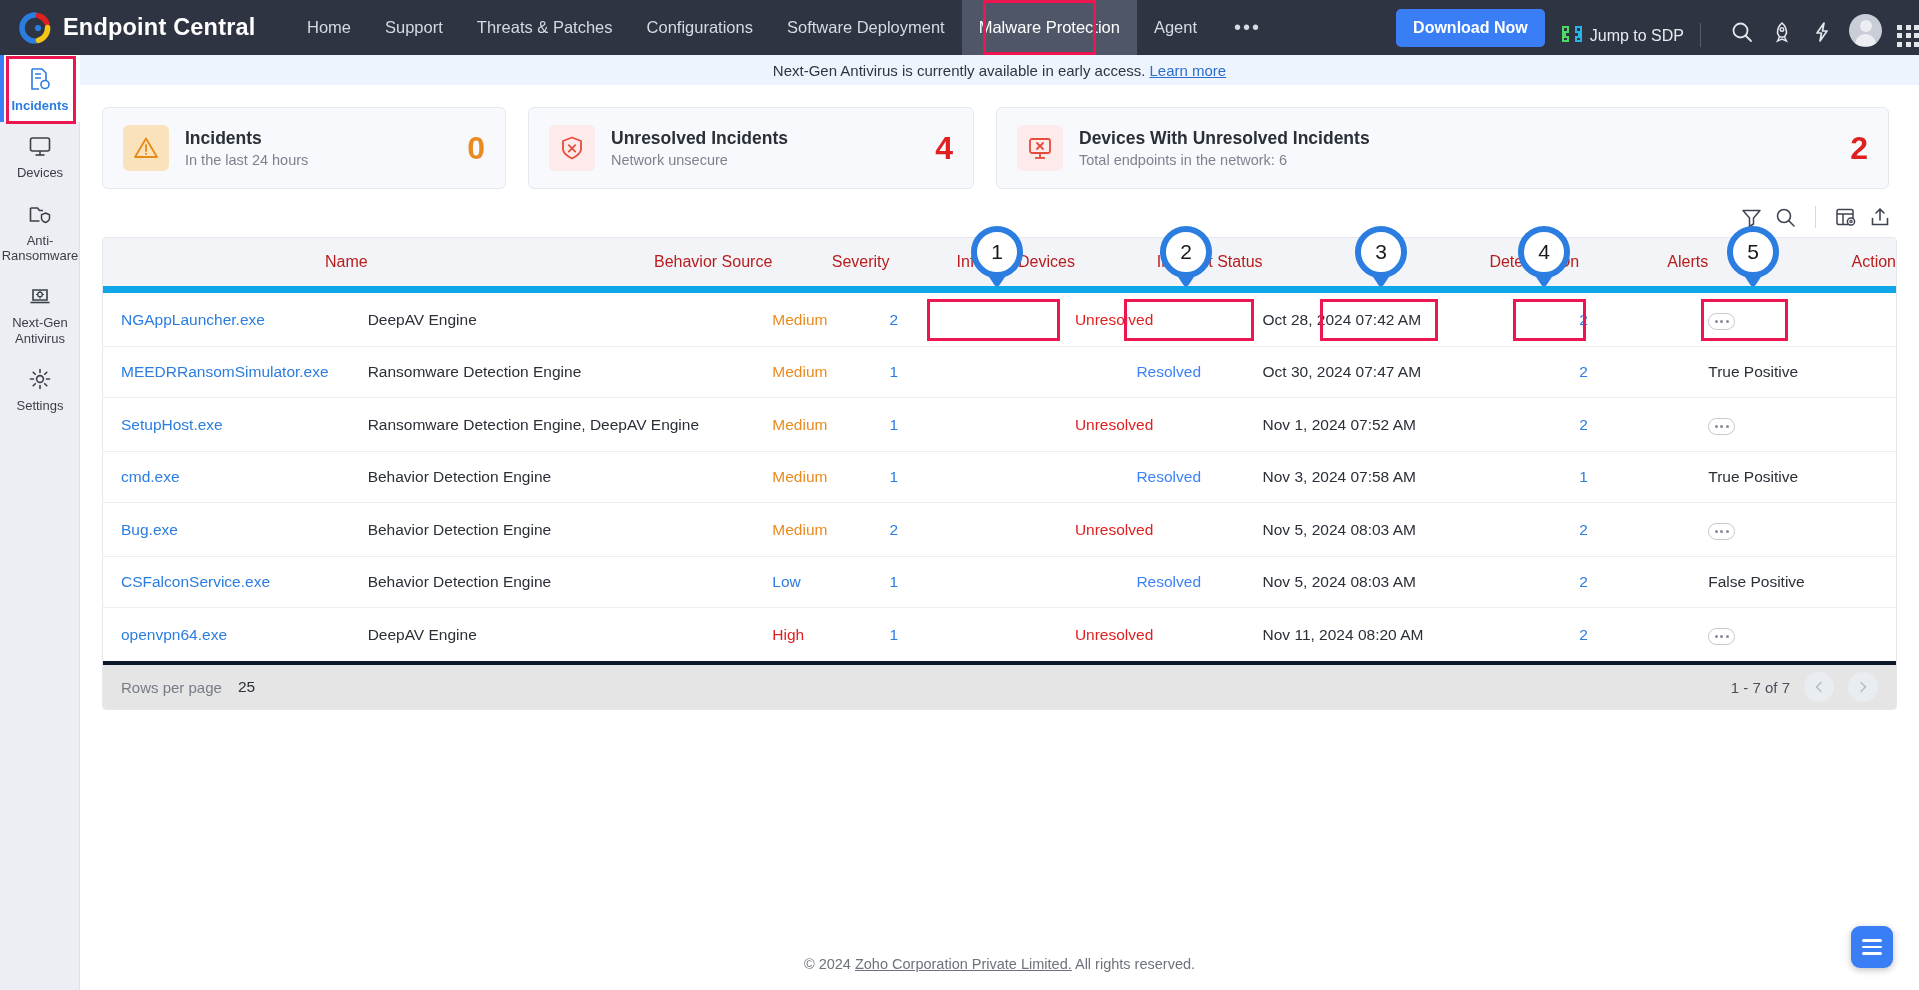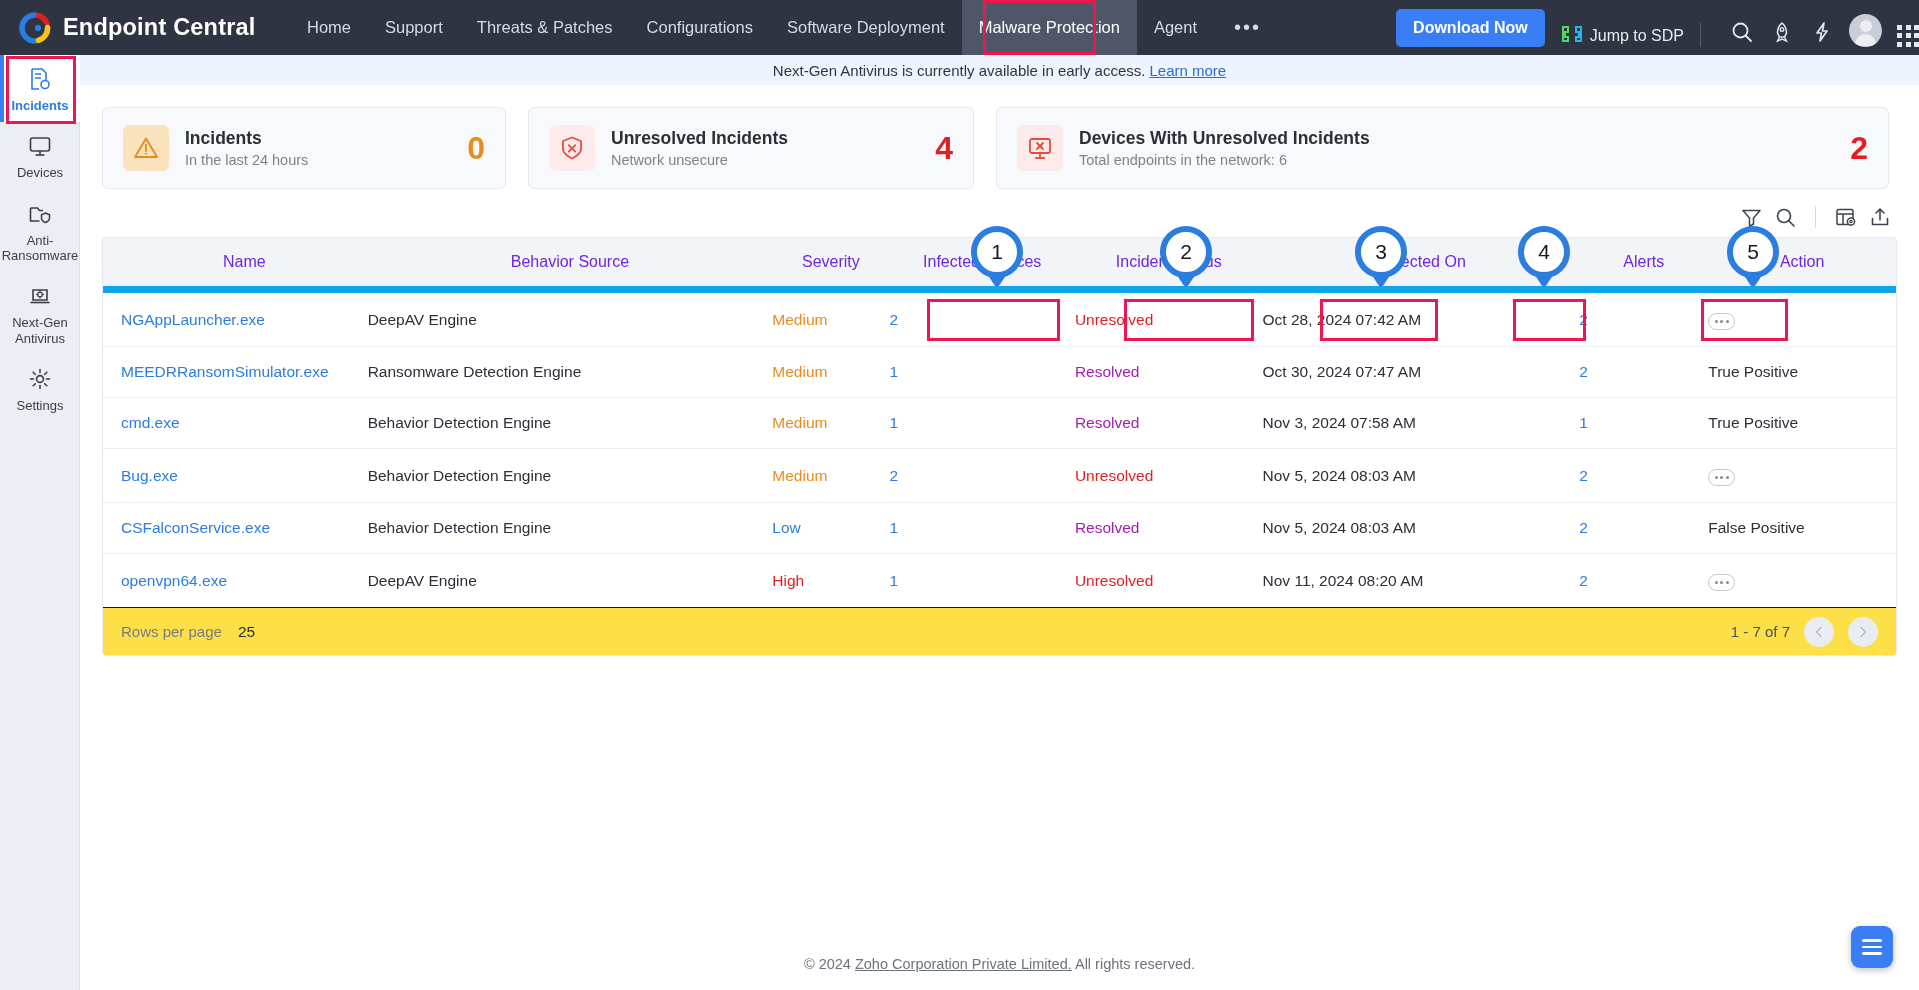--- a/index.html
+++ b/index.html
@@ -95,45 +95,45 @@
 
   
   .tbar { display: flex; align-items: center; justify-content: flex-end; gap: 0; padding: 14px 22px 6px 0; height: 48px; }
   .tb-ico { width: 34px; height: 34px; display: flex; align-items: center; justify-content: center; color: #3d4350; cursor: pointer; }
   .tb-div { width: 1px; height: 22px; background: #d5d9e0; margin: 0 13px; }
 
   
   .tbl-wrap { margin: 0 22px; border: 1px solid #e4e8ef; border-radius: 4px; overflow: hidden; }
   table { width: 100%; border-collapse: collapse; }
   thead th {
-    background: #f2f4f8; text-align: center; font-size: 16px; font-weight: normal;
-    color: #6d28d9; padding: 15px 0 15px 0; height: 50px;
+    background: #f2f4f8; text-align: right; font-size: 16px; font-weight: normal;
+    color: #b91c1c; padding: 15px 0 15px 0; height: 50px;
   }
   tbody td { font-size: 15.5px; color: #2a2f38; padding: 16px 0; border-top: 1px solid #eceef2; height: 49px; }
   tbody tr:first-child td { border-top: 7px solid #0ea5e9; }
   .c-name { width: 218px; padding-left: 18px !important; }
   .c-src  { width: 345px; }
   .c-sev  { width: 100px; }
   .c-inf  { width: 158px; }
   .c-sts  { width: 160px; }
   .c-det  { width: 270px; }
   .c-alr  { width: 110px; }
   .c-act  { width: 160px; }
   thead th.c-name { padding-left: 18px; }
   .lnk { color: #2b7de0; cursor: pointer; }
   .sev-medium { color: #ea8b1f; } .sev-low { color: #2b7de0; } .sev-high { color: #e02020; }
-  .st-unres { color: #e02020; } .st-res { color: #a21caf; }
+  .st-unres { color: #e02020; } .st-res { color: #3b82f6; text-align: center; }
   .dots-btn {
     display: inline-flex; align-items: center; justify-content: center; gap: 2.5px;
     width: 27px; height: 17px; border: 1px solid #c3c8d1; border-radius: 9px; cursor: pointer;
   }
   .dots-btn i { width: 3px; height: 3px; border-radius: 50%; background: #858b96; display: block; }
   .tfoot {
-    background: #fde047; height: 48px; display: flex; align-items: center;
-    padding: 0 18px; border-top: 1px solid #0f172a;
+    background: #e5e5e5; height: 48px; display: flex; align-items: center;
+    padding: 0 18px; border-top: 4px solid #0f172a;
   }
   .rpp-lbl { font-size: 15px; color: #767c87; }
   .rpp-val { font-size: 15.5px; color: #2a2f38; margin-left: 16px; cursor: pointer; }
   .pg-right { margin-left: auto; display: flex; align-items: center; gap: 14px; }
   .pg-txt { font-size: 15px; color: #4a505b; }
   .pg-btn {
     width: 30px; height: 30px; border-radius: 50%; background: #e9ecf1;
     display: flex; align-items: center; justify-content: center; color: #b4b9c2; cursor: pointer;
   }
 
@@ -421,20 +421,34 @@
           </tr>
           <tr>
             <td class="c-name"><span class="lnk">MEEDRRansomSimulator.exe</span></td>
             <td class="c-src">Ransomware Detection Engine</td>
             <td class="c-sev sev-medium">Medium</td>
             <td class="c-inf"><span class="lnk">1</span></td>
             <td class="c-sts st-res">Resolved</td>
             <td class="c-det">Oct 30, 2024 07:47 AM</td>
             <td class="c-alr"><span class="lnk">2</span></td>
             <td class="c-act">True Positive</td>
+          </tr>
+          <tr>
+            <td class="c-name"><span class="lnk">SetupHost.exe</span></td>
+            <td class="c-src">Ransomware Detection Engine, DeepAV Engine</td>
+            <td class="c-sev sev-medium">Medium</td>
+            <td class="c-inf"><span class="lnk">1</span></td>
+            <td class="c-sts st-unres">Unresolved</td>
+            <td class="c-det">Nov 1, 2024 07:52 AM</td>
+            <td class="c-alr"><span class="lnk">2</span></td>
+            <td class="c-act"><span class="dots-btn">
+                  <i></i>
+                  <i></i>
+                  <i></i>
+                </span></td>
           </tr>
           <tr>
             <td class="c-name"><span class="lnk">cmd.exe</span></td>
             <td class="c-src">Behavior Detection Engine</td>
             <td class="c-sev sev-medium">Medium</td>
             <td class="c-inf"><span class="lnk">1</span></td>
             <td class="c-sts st-res">Resolved</td>
             <td class="c-det">Nov 3, 2024 07:58 AM</td>
             <td class="c-alr"><span class="lnk">1</span></td>
             <td class="c-act">True Positive</td>

